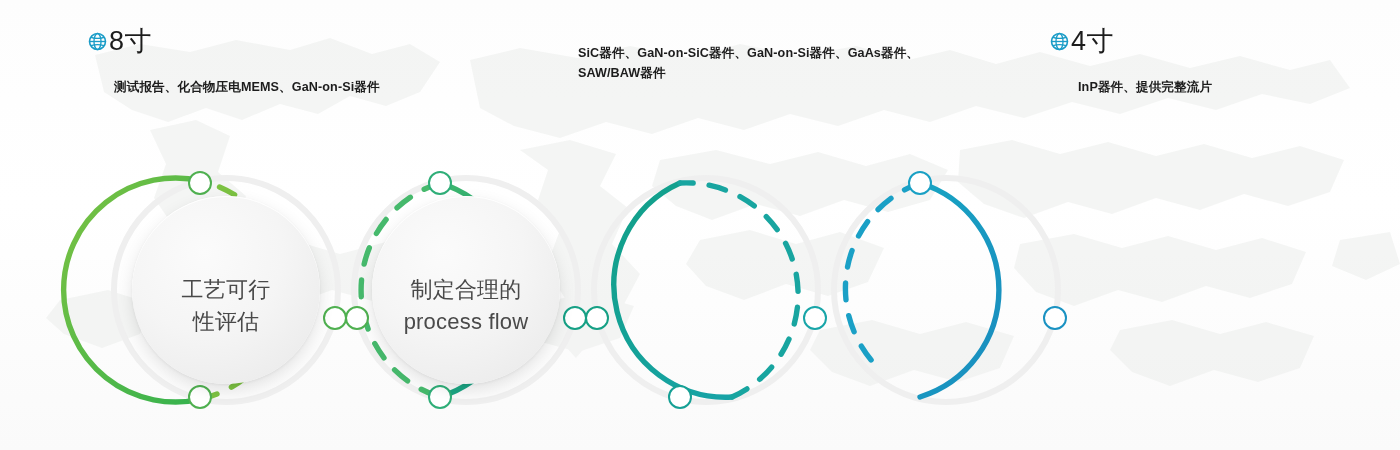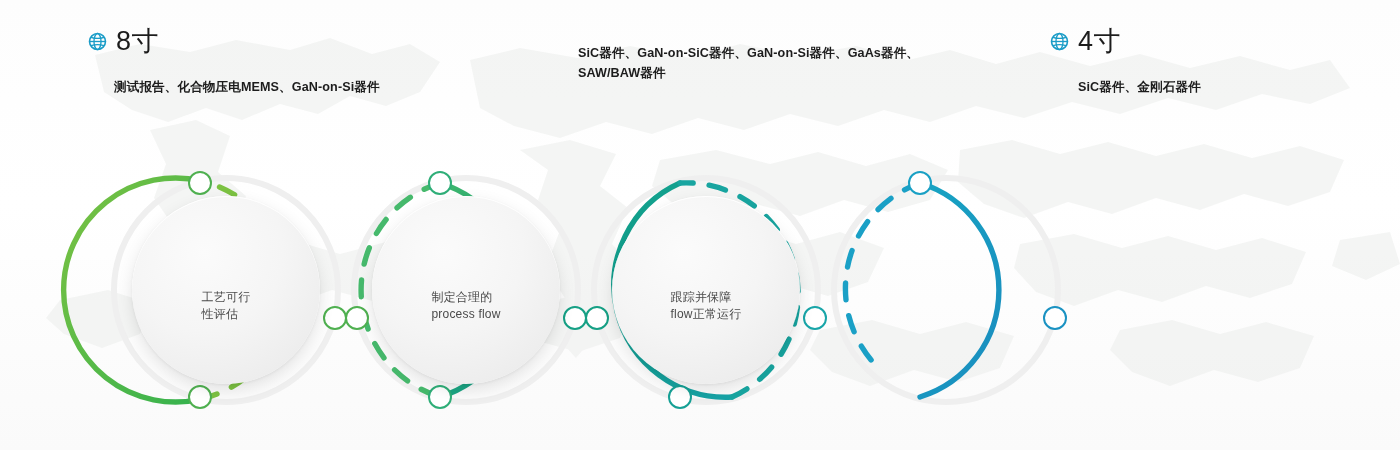--- a/index.html
+++ b/index.html
@@ -36,21 +36,21 @@
   }
 
   
   .hdr {
     position: absolute;
     top: 24px;
   }
   .hdr-title-row {
     display: flex;
     align-items: center;
-    gap: 9px;
+    gap: 2px;
     height: 34px;
   }
   .globe-icon { display:block; width:19px; height:19px; }
   .hdr-title {
     font-size: 27px;
     font-weight: 400;
     color: #1c1c1c;
     letter-spacing: .5px;
     line-height: 1;
     white-space: nowrap;
@@ -104,23 +104,24 @@
       radial-gradient(circle at 38% 30%, #fbfbfb 0%, #f5f5f5 45%, #ededed 78%, #e6e6e6 100%);
     box-shadow:
       0 6px 16px rgba(0,0,0,.10),
       0 1px 3px rgba(0,0,0,.06),
       inset 0 1px 0 rgba(255,255,255,.9);
     display: flex;
     align-items: center;
     justify-content: center;
   }
   .disc-label {
-    font-size: 12px;
+    font-size: 22px;
     line-height: 1.45;
     color: #4a4a4a;
+    text-align: center;
     letter-spacing: .2px;
     white-space: pre-line;
     font-weight: 400;
     margin-top: 32px;
   }
 </style>
 </head>
 <body>
 
 <div id="stage">
@@ -167,21 +168,21 @@
     <div class="hdr-title-row">
       <svg class="globe-icon" viewBox="0 0 20 20">
         <circle cx="10" cy="10" r="8.4" fill="none" stroke="#1a9cc7" stroke-width="1.7"></circle>
         <ellipse cx="10" cy="10" rx="3.7" ry="8.4" fill="none" stroke="#1a9cc7" stroke-width="1.4"></ellipse>
         <line x1="1.6" y1="10" x2="18.4" y2="10" stroke="#1a9cc7" stroke-width="1.4"></line>
         <path d="M3.2 5.6 Q10 8 16.8 5.6" fill="none" stroke="#1a9cc7" stroke-width="1.3"></path>
         <path d="M3.2 14.4 Q10 12 16.8 14.4" fill="none" stroke="#1a9cc7" stroke-width="1.3"></path>
       </svg>
       <span class="hdr-title">4寸</span>
     </div>
-    <div class="hdr-desc">SiC器件、金刚石器件</div>
+    <div class="hdr-desc">InP器件、提供完整流片</div>
   </div>
 
   <div id="rings">
 
     <div class="ring-unit" id="ring-0" style="left:96px;">
       <svg class="ring-svg" viewBox="0 0 260 260">
         <defs>
           <linearGradient id="g0" x1="0" y1="0" x2="1" y2="1">
             <stop offset="0%" stop-color="#7cc242"></stop>
               <stop offset="100%" stop-color="#35b24e"></stop>
@@ -231,24 +232,20 @@
               <stop offset="100%" stop-color="#17a3a6"></stop>
           </linearGradient>
         </defs>
         <circle cx="130" cy="130" r="112" fill="none" stroke="#efefef" stroke-width="6"></circle>
         <path d="M104 23 A112 112 0 0 0 156 237" fill="none" stroke="url(#g2)" stroke-width="5.4" stroke-linecap="round"></path>
         <path d="M156 237 A112 112 0 0 0 104 23" fill="none" stroke="#18a5a0" stroke-width="5.4" stroke-linecap="round" stroke-dasharray="17 16"></path>
         <circle cx="21" cy="158" r="11" fill="#ffffff" stroke="#16a085" stroke-width="2"></circle>
         <circle cx="239" cy="158" r="11" fill="#ffffff" stroke="#18a5a8" stroke-width="2"></circle>
         <circle cx="104" cy="237" r="11" fill="#ffffff" stroke="#16a095" stroke-width="2"></circle>
       </svg>
-      <div class="disc">
-        <span class="disc-label">跟踪并保障
-flow正常运行</span>
-      </div>
     </div>
 
     <div class="ring-unit" id="ring-3" style="left:816px;">
       <svg class="ring-svg" viewBox="0 0 260 260">
         <defs>
           <linearGradient id="g3" x1="0.2" y1="0" x2="0.9" y2="1">
             <stop offset="0%" stop-color="#17a2c2"></stop>
               <stop offset="100%" stop-color="#1a8dbf"></stop>
           </linearGradient>
         </defs>

